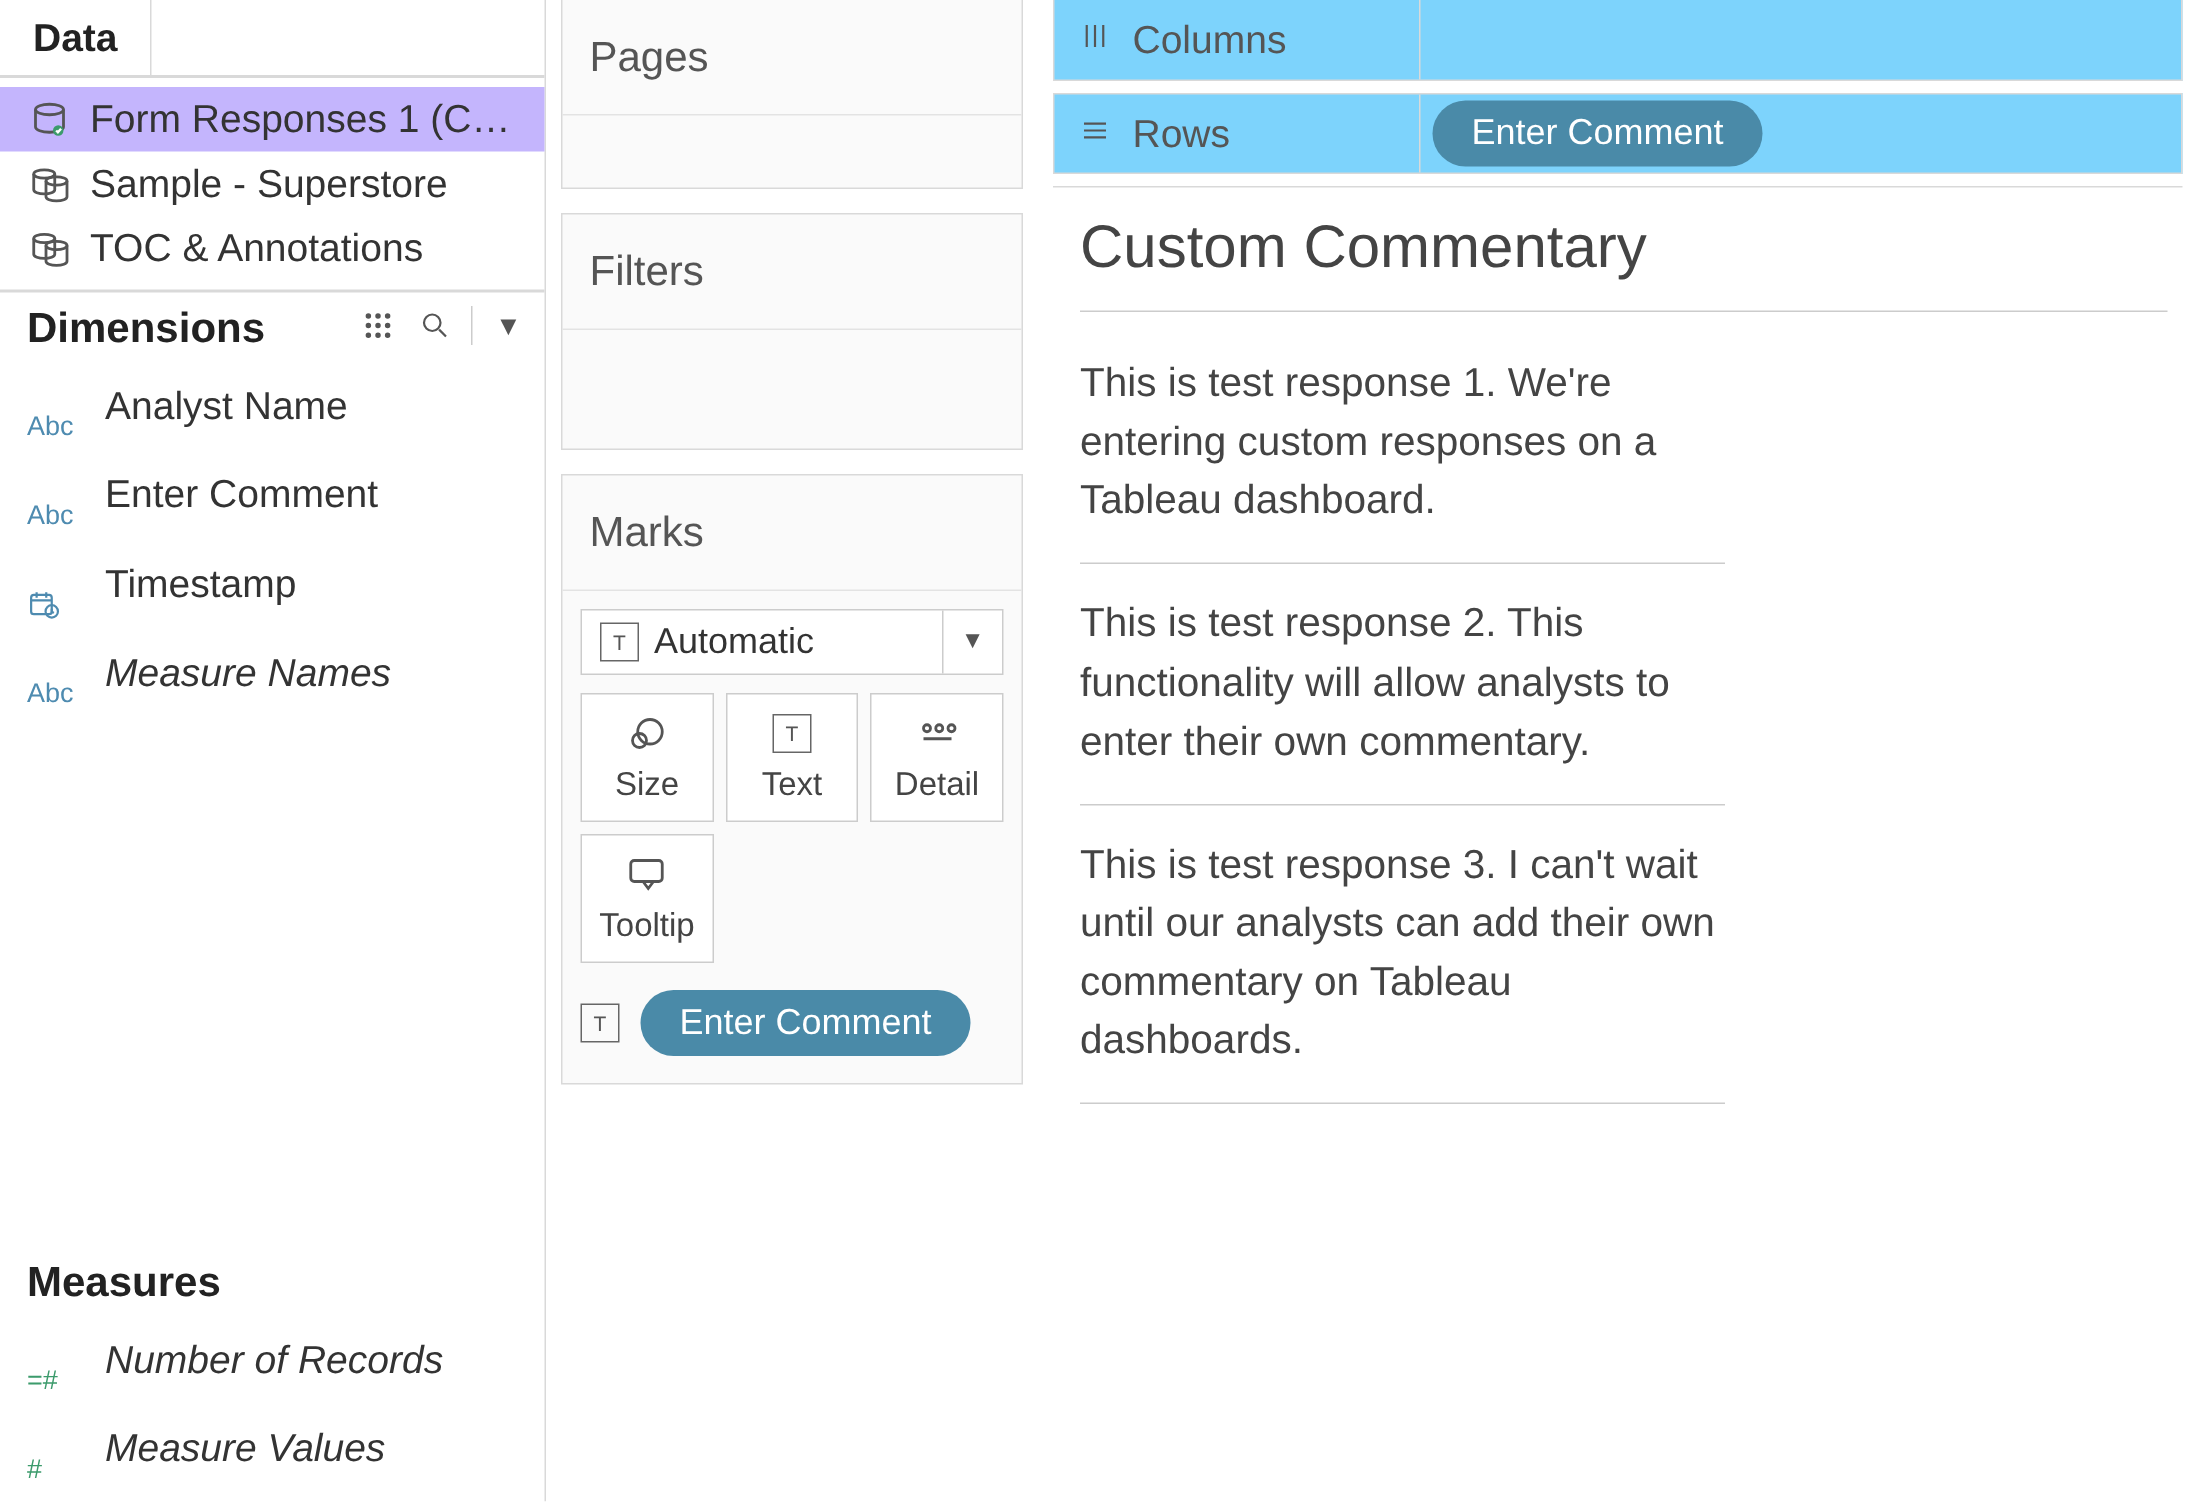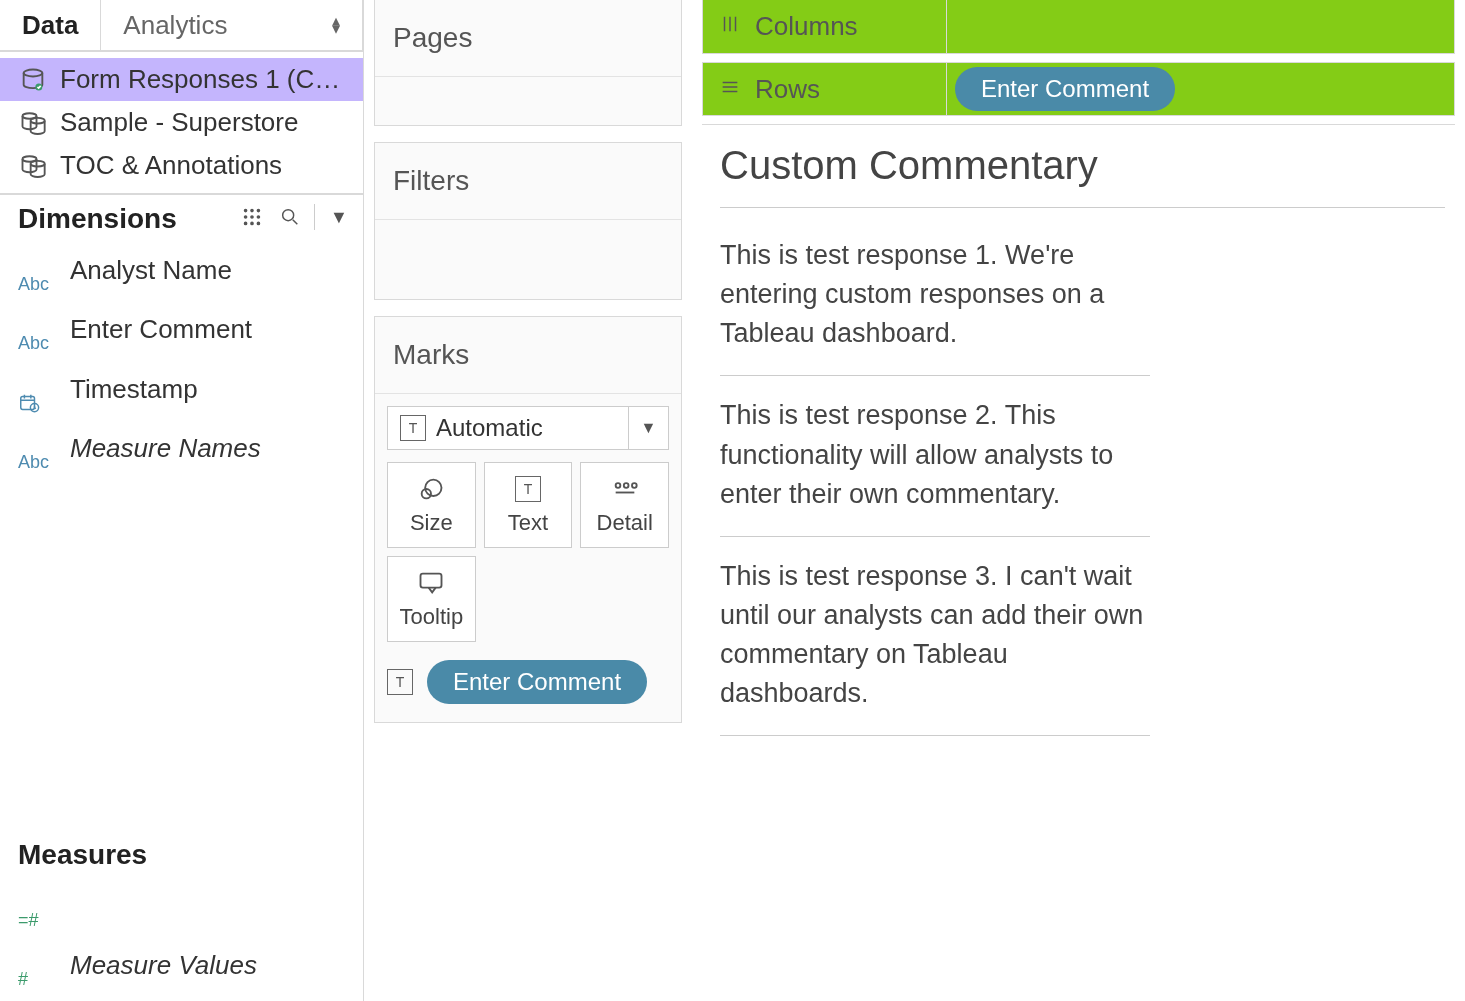--- a/index.html
+++ b/index.html
@@ -195,21 +195,21 @@
 
   
   .rightcol {
     flex:1;
     padding: 0 10px;
     display:flex; flex-direction:column; gap:8px;
   }
   .colrow-shelf {
     display:flex; align-items:center;
     border:1px solid #d9d9d9;
-    background:#84cc16;
+    background:#7dd3fc;
     height:54px;
   }
   .colrow-shelf.top { border-top:none; }
   .colrow-label {
     width:244px;
     display:flex; align-items:center; gap:14px;
     padding: 0 16px;
     font-size:26px;
     color:#555;
     border-right:1px solid #d9d9d9;
@@ -243,27 +243,20 @@
   svg.ico-small { width: 22px; height: 22px; stroke:#555; fill:none; stroke-width:1.6; }
 </style>
 </head>
 <body>
 
 <div class="root">
 
   <div class="sidebar">
     <div class="tabs">
       <div class="tab active">Data</div>
-      <div class="tab" style="flex:1; justify-content:space-between;">
-        <span>Analytics</span>
-        <span class="sortglyph">
-            <span>▴</span>
-            <span>▾</span>
-          </span>
-      </div>
     </div>
 
     <div class="data-sources">
       <div class="ds-row selected">
         <span class="ds-icon">
           <svg class="ico" viewBox="0 0 24 24">
               <ellipse cx="12" cy="6" rx="8" ry="3"></ellipse>
               <path d="M4 6v10c0 1.7 3.6 3 8 3s8-1.3 8-3V6"></path>
               <circle cx="17" cy="18" r="3" fill="#3c9b6c" stroke="none"></circle>
               <path d="M15.8 18l1 1 1.8-2" stroke="#fff" stroke-width="1.4"></path>
@@ -348,20 +341,21 @@
       </div>
     </div>
 
     <div class="measures-block">
       <div class="section-header measures">
         <span>Measures</span>
       </div>
       <div class="field-list">
         <div class="field-row">
           <span class="field-ico green">=#</span>
+          <span class="field-name italic">Number of Records</span>
         </div>
         <div class="field-row">
           <span class="field-ico green">#</span>
           <span class="field-name italic">Measure Values</span>
         </div>
       </div>
     </div>
   </div>
 
   <div class="midcol">

